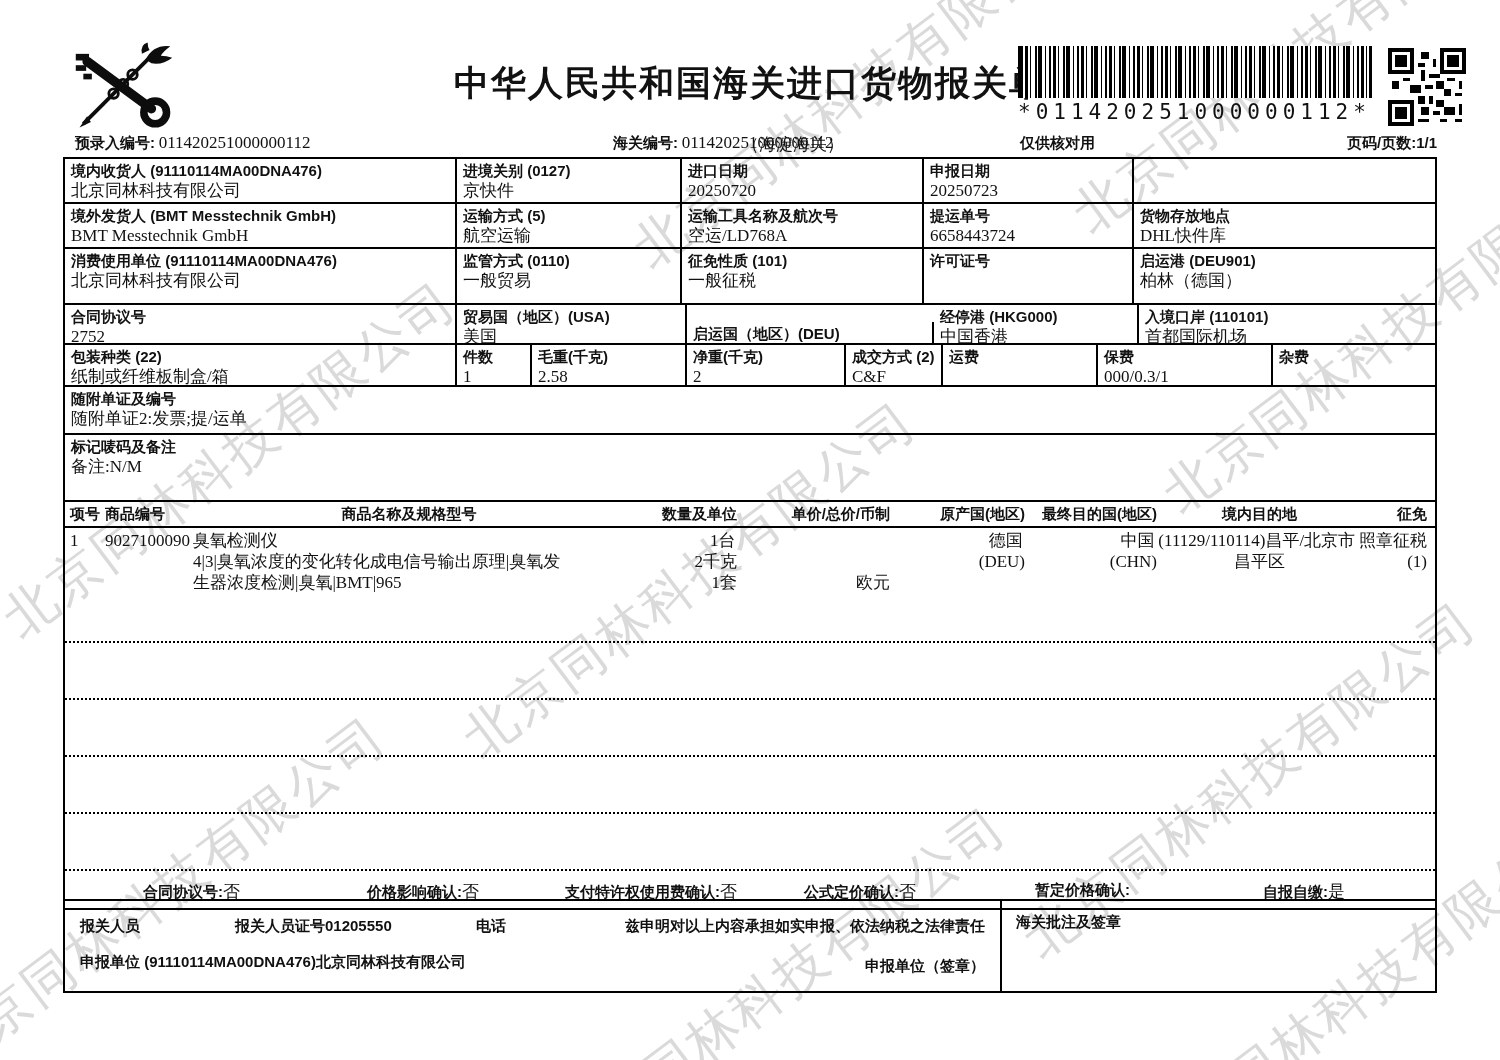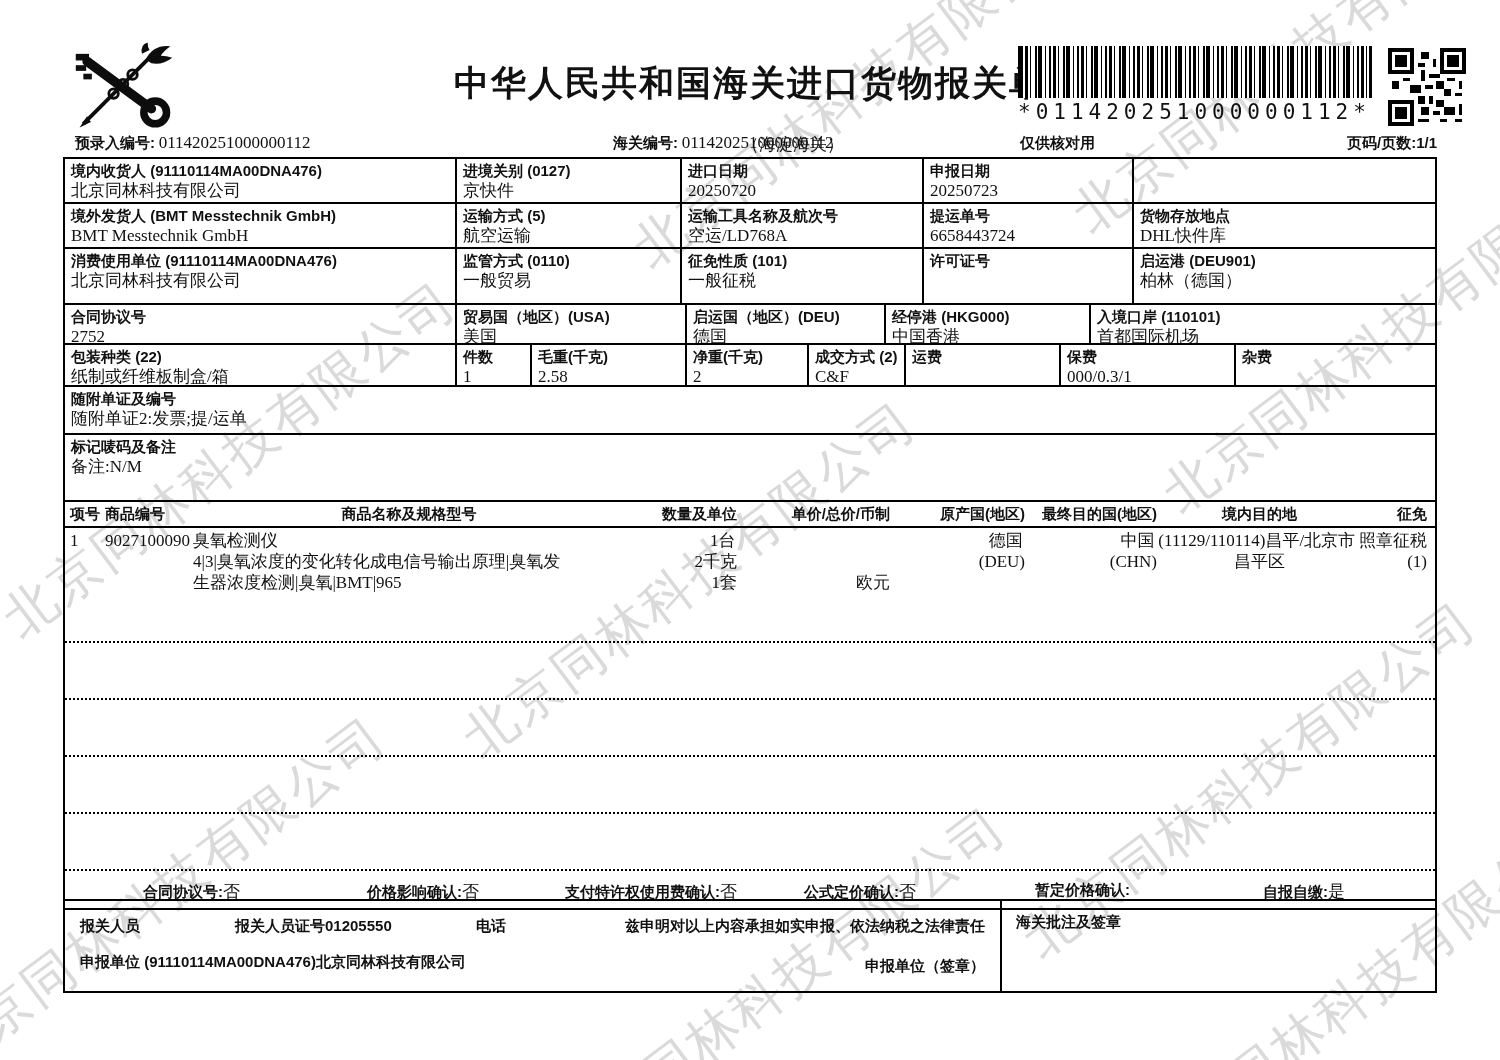--- a/index.html
+++ b/index.html
@@ -54,22 +54,22 @@
     padding:2px 6px;overflow:hidden;white-space:nowrap;
   }
   .fcell.last{border-right:none;flex:1;}
   .lab{
     font-weight:bold;font-size:15px;line-height:19px;
     font-family:"Liberation Sans",sans-serif;
   }
   .val{font-size:17px;line-height:21px;font-family:"Liberation Serif",serif;}
   
   .w392{width:392px;} .w225{width:225px;} .w242{width:242px;} .w210{width:210px;}
-  .w230{width:230px;} .w247{width:199px;} .w205{width:205px;}
-  .w75{width:75px;} .w155{width:155px;} .w143{width:122px;} .w97{width:97px;} .w175{width:175px;}
+  .w230{width:230px;} .w247{width:247px;margin-top:17px;} .w205{width:205px;}
+  .w75{width:75px;} .w155{width:155px;} .w143{width:159px;} .w97{width:97px;} .w175{width:175px;}
   .h45{height:45px;} .h43{height:56px;} .h40{height:40px;} .h42{height:42px;}
   .h48{height:48px;} .h67{height:67px;}
   
   .ghead{
     display:flex;align-items:center;height:26px;
     border-bottom:2px solid #000;box-sizing:border-box;
     font-weight:bold;font-size:15px;font-family:"Liberation Sans",sans-serif;
     white-space:nowrap;
   }
   .gc1{width:40px;padding-left:5px;box-sizing:border-box;}

